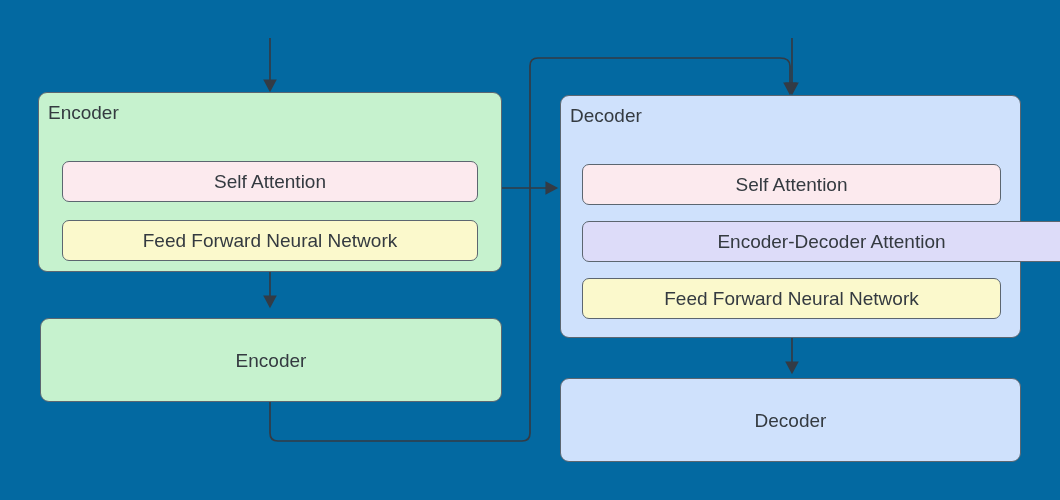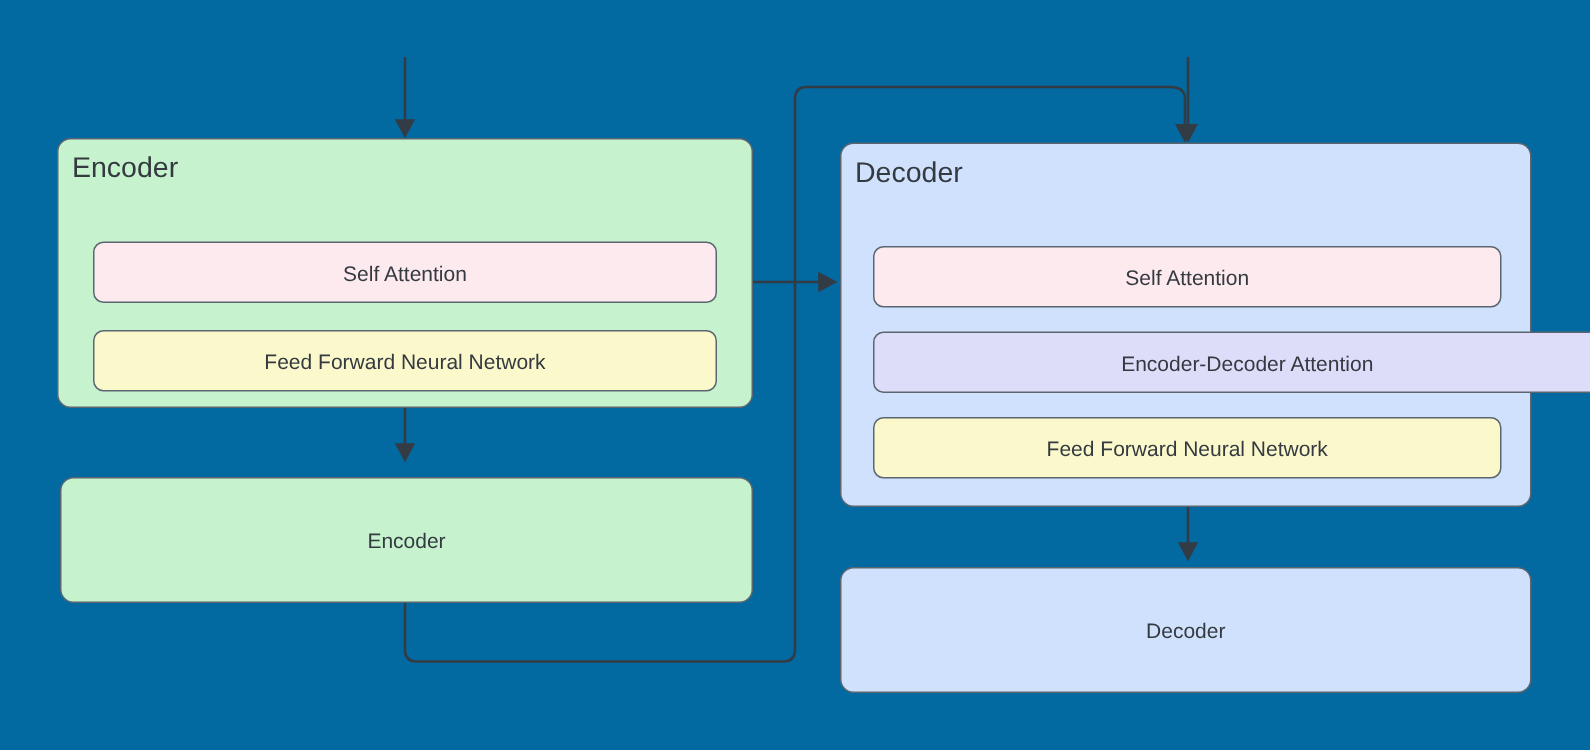--- a/index.html
+++ b/index.html
@@ -3,21 +3,21 @@
 <meta charset="utf-8">
 <style>
   html,body{margin:0;padding:0;background:#ffffff;}
   body{width:1060px;height:500px;overflow:hidden;
        font-family:"Liberation Sans","DejaVu Sans",sans-serif;}
   #stage{position:relative;width:1060px;height:500px;background:#0369a1;}
   svg.layer{position:absolute;left:0;top:0;width:1060px;height:500px;}
   .node{position:absolute;box-sizing:border-box;border:1.3px solid #5c6670;
         border-radius:9px;display:flex;align-items:center;justify-content:center;}
   .node.lbl-tl{align-items:flex-start;justify-content:flex-start;}
-  .node-text{color:#343a40;font-size:14px;line-height:1;white-space:nowrap;}
+  .node-text{color:#343a40;font-size:19px;line-height:1;white-space:nowrap;}
   .outer-title{color:#343a40;font-size:19px;line-height:1;padding:10px 0 0 9px;}
   .inner{border-radius:7px;border:1.3px solid #5c6670;}
 </style>
 </head>
 <body>
 
 <div id="stage">
 
   <svg class="layer" viewBox="0 0 1060 500">
     <defs>

